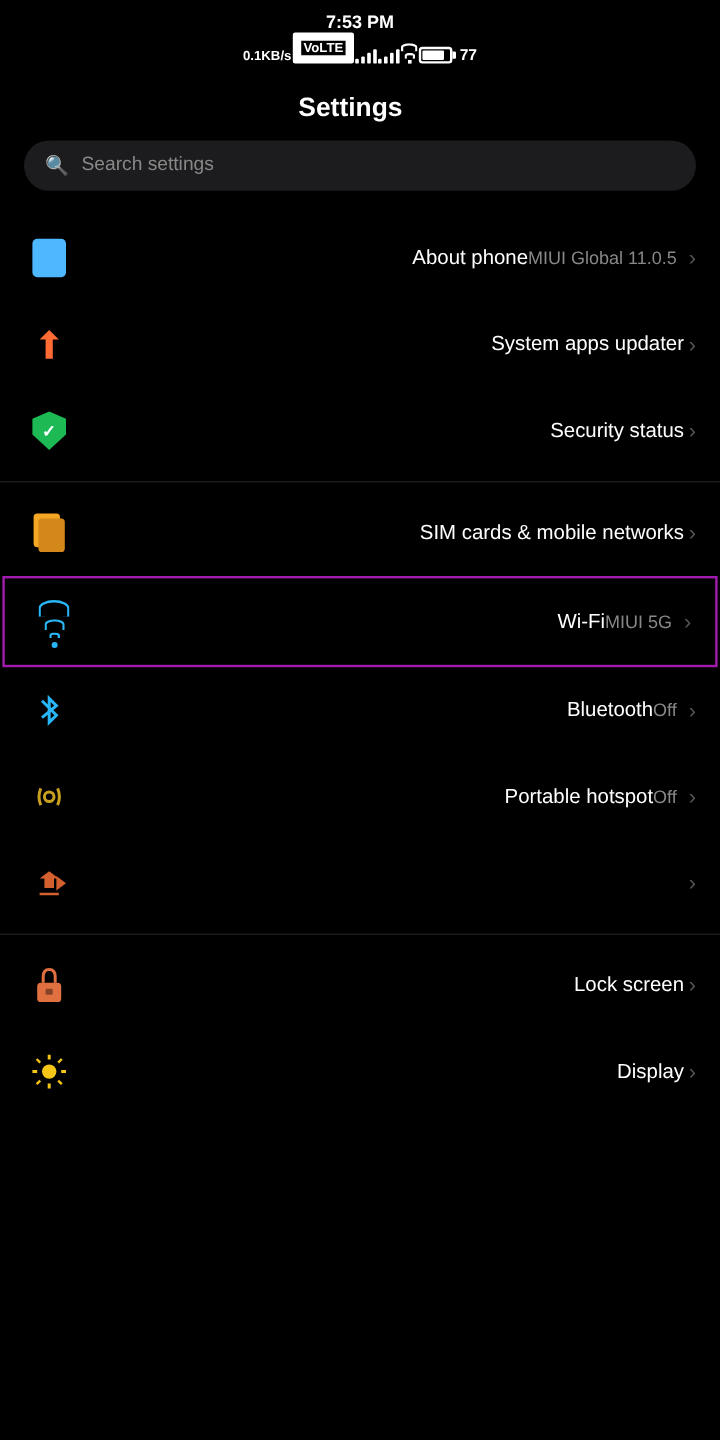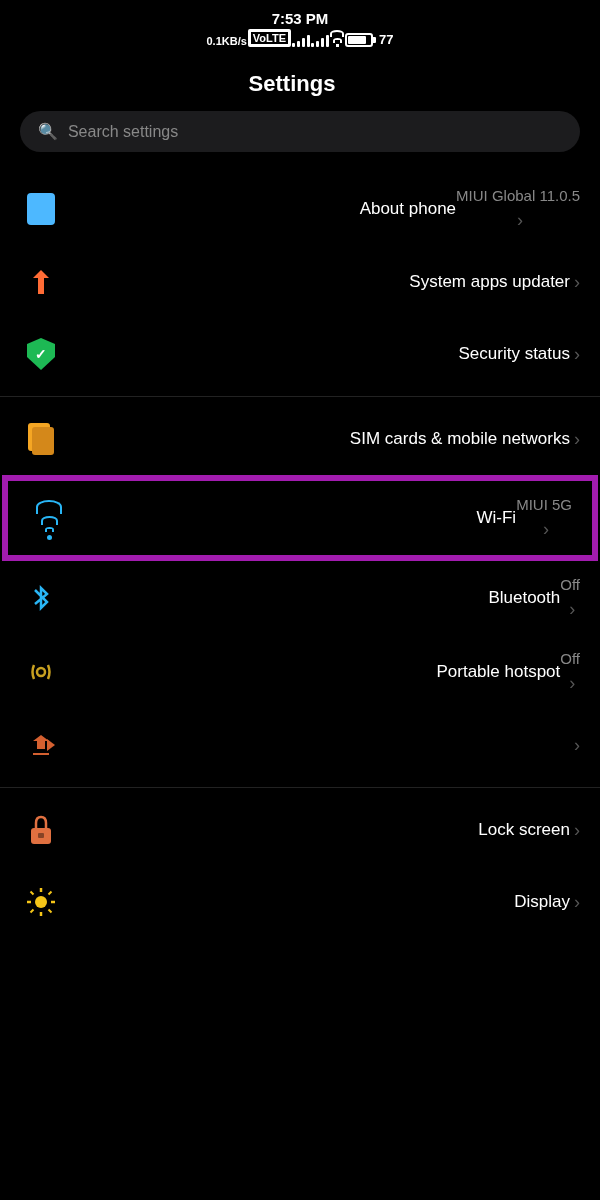--- a/index.html
+++ b/index.html
@@ -119,31 +119,30 @@
       font-size: 17px;
       color: #fff;
       font-weight: 400;
     }
     .item-right {
       display: flex;
       align-items: center;
       gap: 6px;
       color: #888;
       font-size: 15px;
-      flex-direction: column;
     }
     .chevron {
       color: #555;
       font-size: 18px;
       margin-left: 4px;
     }
 
     
     .wifi-highlighted {
-      border: 6px solid #a21caf;
+      border: 2px solid #a21caf;
       background: #000;
       margin: 0 2px;
     }
 
     
     .icon-phone {
       width: 28px;
       height: 32px;
       background: #4db8ff;
       border-radius: 4px;
@@ -212,21 +211,21 @@
       border-radius: 50% 50% 0 0;
     }
   </style>
 </head>
 <body>
 
 <div class="status-bar">
   <span>7:53 PM</span>
   <div class="status-right">
     <span style="font-size:11px;">0.1KB/s</span>
-    <span style="font-size:11px;border:3px solid #ffffff;border-radius:2px;padding:0 2px;">VoLTE</span>
+    <span style="font-size:11px;border:7px solid #ffffff;border-radius:2px;padding:0 2px;">VoLTE</span>
 
     <div class="signal-bars">
       <div class="bar" style="height:4px;"></div>
       <div class="bar" style="height:6px;"></div>
       <div class="bar" style="height:9px;"></div>
       <div class="bar" style="height:12px;"></div>
     </div>
 
     <div class="signal-bars">
       <div class="bar" style="height:4px;"></div>

